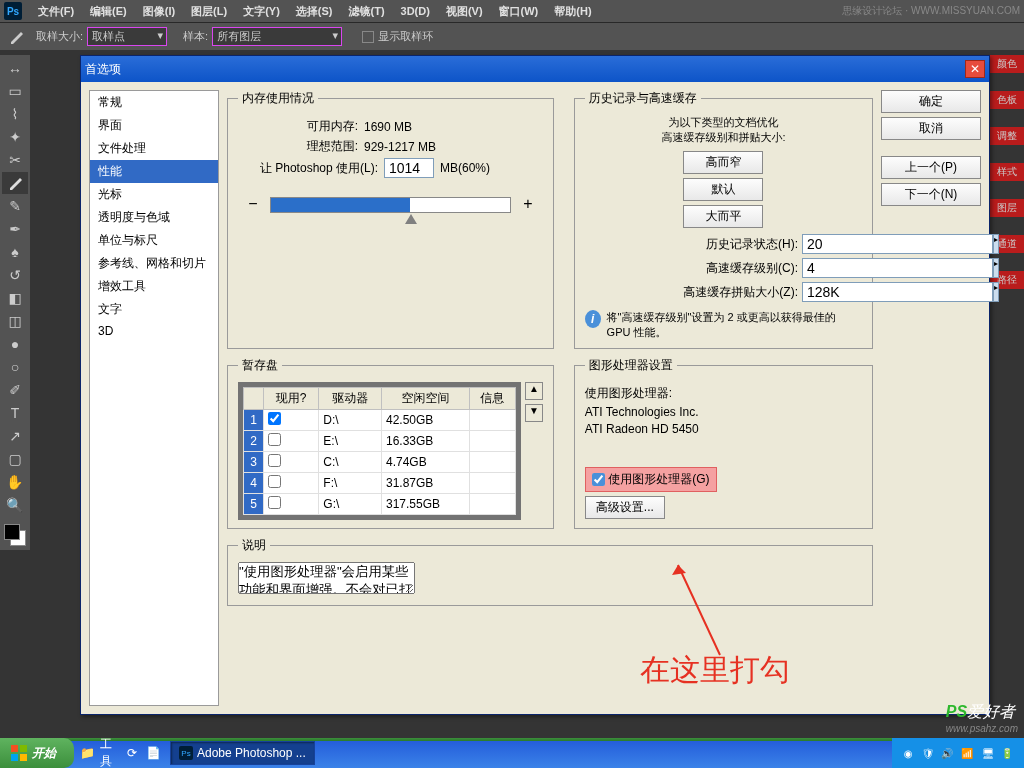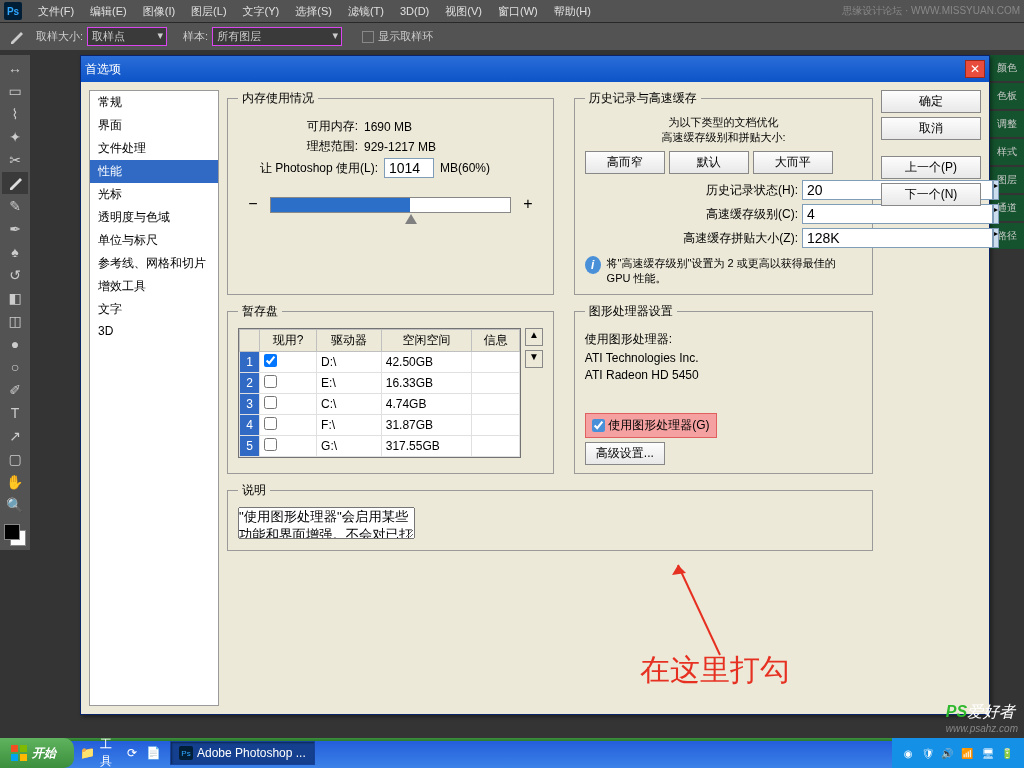--- a/index.html
+++ b/index.html
@@ -1,42 +1,42 @@
 <!DOCTYPE html>
 <html><head>
 <meta charset="utf-8">
 <style>
 * { box-sizing: border-box; margin: 0; padding: 0; font-family: "Microsoft YaHei", SimSun, sans-serif; }
 body { width: 1024px; height: 768px; background: #343434; overflow: hidden; position: relative; }
 
 
 .menubar { height: 22px; background: #535353; display: flex; align-items: center; padding: 0 4px; color: #e0e0e0; font-size: 11px; }
 .ps-logo { width: 18px; height: 18px; background: #001e36; color: #31a8ff; display: flex; align-items: center; justify-content: center; font-size: 10px; font-weight: bold; margin-right: 8px; border-radius: 2px; }
-.menu-item { padding: 0 8px; cursor: default; }
+.menu-item { padding: 0 8px; cursor: default; font-weight: bold; }
 .menubar-right { margin-left: auto; font-size: 10px; color: #888; }
 
 
 .optbar { height: 28px; background: #535353; display: flex; align-items: center; padding: 0 6px; font-size: 11px; color: #ccc; border-top: 1px solid #282828; }
 .tool-ico { width: 20px; height: 20px; display: flex; align-items: center; justify-content: center; margin-right: 6px; }
 .opt-label { margin: 0 4px; }
 .opt-sel { background: #3a3a3a; border: 1px solid #d946ef; color: #ccc; padding: 1px 16px 1px 4px; font-size: 11px; min-width: 80px; position: relative;}
 .opt-sel::after{content:"▾"; position:absolute; right:3px;}
 .chk { width: 12px; height: 12px; border: 1px solid #888; display: inline-block; vertical-align: middle; margin-right: 4px; }
 
 
 .tools { position: absolute; left: 0; top: 55px; width: 30px; background: #535353; padding: 2px; }
 .tools .t { width: 26px; height: 22px; display: flex; align-items: center; justify-content: center; color: #ccc; font-size: 14px; margin-bottom: 1px; }
 .tools .t.active { background: #3a3a3a; }
 .swatch-top { position:relative; width:26px; height:26px; margin-top:6px;}
 .sw-fg { position:absolute; width:16px; height:16px; background:#000; border:1px solid #888; left:2px; top:2px; z-index:2;}
 .sw-bg { position:absolute; width:16px; height:16px; background:#fff; border:1px solid #888; right:2px; bottom:2px;}
 
 
 .rpanel { position: absolute; right: 0; top: 55px; width: 34px; }
-.rpanel .tab { height: 26px; background: #14532d; color: #ccc; font-size: 10px; writing-mode: horizontal-tb; display: flex; align-items: center; justify-content: center; margin-bottom: 2px; }
+.rpanel .tab { height: 18px; background: #b91c1c; color: #ccc; font-size: 10px; writing-mode: horizontal-tb; display: flex; align-items: center; justify-content: center; margin-bottom: 18px; }
 
 
 .dlg { position: absolute; left: 80px; top: 55px; width: 910px; height: 660px; background: #ece9d8; border: 1px solid #0a246a; box-shadow: 2px 2px 4px rgba(0,0,0,.4); }
 .dlg-title { height: 26px; background: linear-gradient(#2a6dd8, #0d54c8); color: #fff; font-size: 12px; display: flex; align-items: center; padding: 0 4px; }
 .dlg-title .close { margin-left: auto; width: 20px; height: 18px; background: #e74c3c; color: #fff; display: flex; align-items: center; justify-content: center; font-size: 12px; border: 1px solid #a02818; }
 .dlg-body { display: flex; height: calc(100% - 26px); padding: 8px; gap: 8px; font-size: 12px; }
 
 .cat-list { width: 130px; background: #fff; border: 1px solid #9a9a9a; }
 .cat-list .c { padding: 3px 8px; cursor: default; }
 .cat-list .c.sel { background: #316ac5; color: #fff; }
@@ -55,36 +55,36 @@
 .lbl-row { display: flex; align-items: center; margin: 3px 0; font-size: 12px; }
 .lbl-row .k { width: 120px; text-align: right; margin-right: 6px; }
 .inp { border: 1px solid #7f9db9; background: #fff; padding: 1px 4px; width: 50px; font-size: 14px; }
 
 .slider-wrap { display: flex; align-items: center; margin-top: 18px; padding: 0 6px; }
 .sld-btn { width: 18px; height: 18px; text-align: center; font-size: 16px; line-height: 16px; }
 .slider-track { flex: 1; height: 16px; background: #fff; border: 1px solid #888; position: relative; margin: 0 8px; }
 .slider-fill { position: absolute; left: 0; top: 0; bottom: 0; width: 58%; background: #2b6fc9; }
 .slider-thumb { position: absolute; left: 56%; top: 16px; width: 0; height: 0; border-left: 6px solid transparent; border-right: 6px solid transparent; border-bottom: 10px solid #808080; }
 
-.hist-btns { display: flex; flex-direction: row; align-items: center; gap: 4px; margin: 6px 0; }
+.hist-btns { display: flex; flex-direction: column; align-items: center; gap: 4px; margin: 6px 0; }
 .hist-btns .btn { width: 80px; }
 .hist-row { display: flex; align-items: center; justify-content: flex-end; gap: 4px; margin: 4px 0; }
 .hist-row .k { text-align: right; }
 .spin { width: 60px; display: flex; }
 .spin .inp { flex:1; width:auto;}
 .spin .ar { width: 14px; background: #cde; border: 1px solid #7f9db9; font-size: 8px; text-align: center; }
 .info { display: flex; gap: 6px; margin-top: 8px; font-size: 11px; align-items: flex-start;}
 .info-ico { width: 18px; height: 18px; border-radius: 50%; background: #4a90d9; color: #fff; display: flex; align-items: center; justify-content: center; font-style: italic; font-weight: bold; font-size: 12px; }
 
 .scratch-table { width: 100%; border-collapse: collapse; font-size: 12px; background: #fff; }
 .scratch-table th { background: #ece9d8; border: 1px solid #c0c0c0; padding: 2px 4px; font-weight: normal; }
 .scratch-table td { border: 1px solid #e0e0e0; padding: 2px 4px; }
 .scratch-table .rownum { background: #316ac5; color: #fff; width: 20px; text-align: center; }
 .scratch-wrap { display: flex; gap: 4px; }
-.scratch-tbl-wrap { flex:1; border:1px solid #737373; }
+.scratch-tbl-wrap { flex:1; border:5px solid #737373; }
 .scratch-arrows { width: 18px; display: flex; flex-direction: column; gap: 4px; }
 .scratch-arrows div { border: 1px solid #888; height: 18px; text-align: center; font-size: 10px; background: #ece9d8; }
 
 .gpu-box .glabel { margin: 3px 0; }
 .hl { background: #f5a1a1; border: 1px solid #e06060; padding: 3px 6px; display: inline-block; }
 .hl input[type=checkbox]{ vertical-align: middle; accent-color:#4a90d9;}
 
 .annot { position: absolute; color: #e63122; font-size: 30px; font-family: KaiTi, SimSun; }
 .arrow-svg { position: absolute; pointer-events: none; }
 

